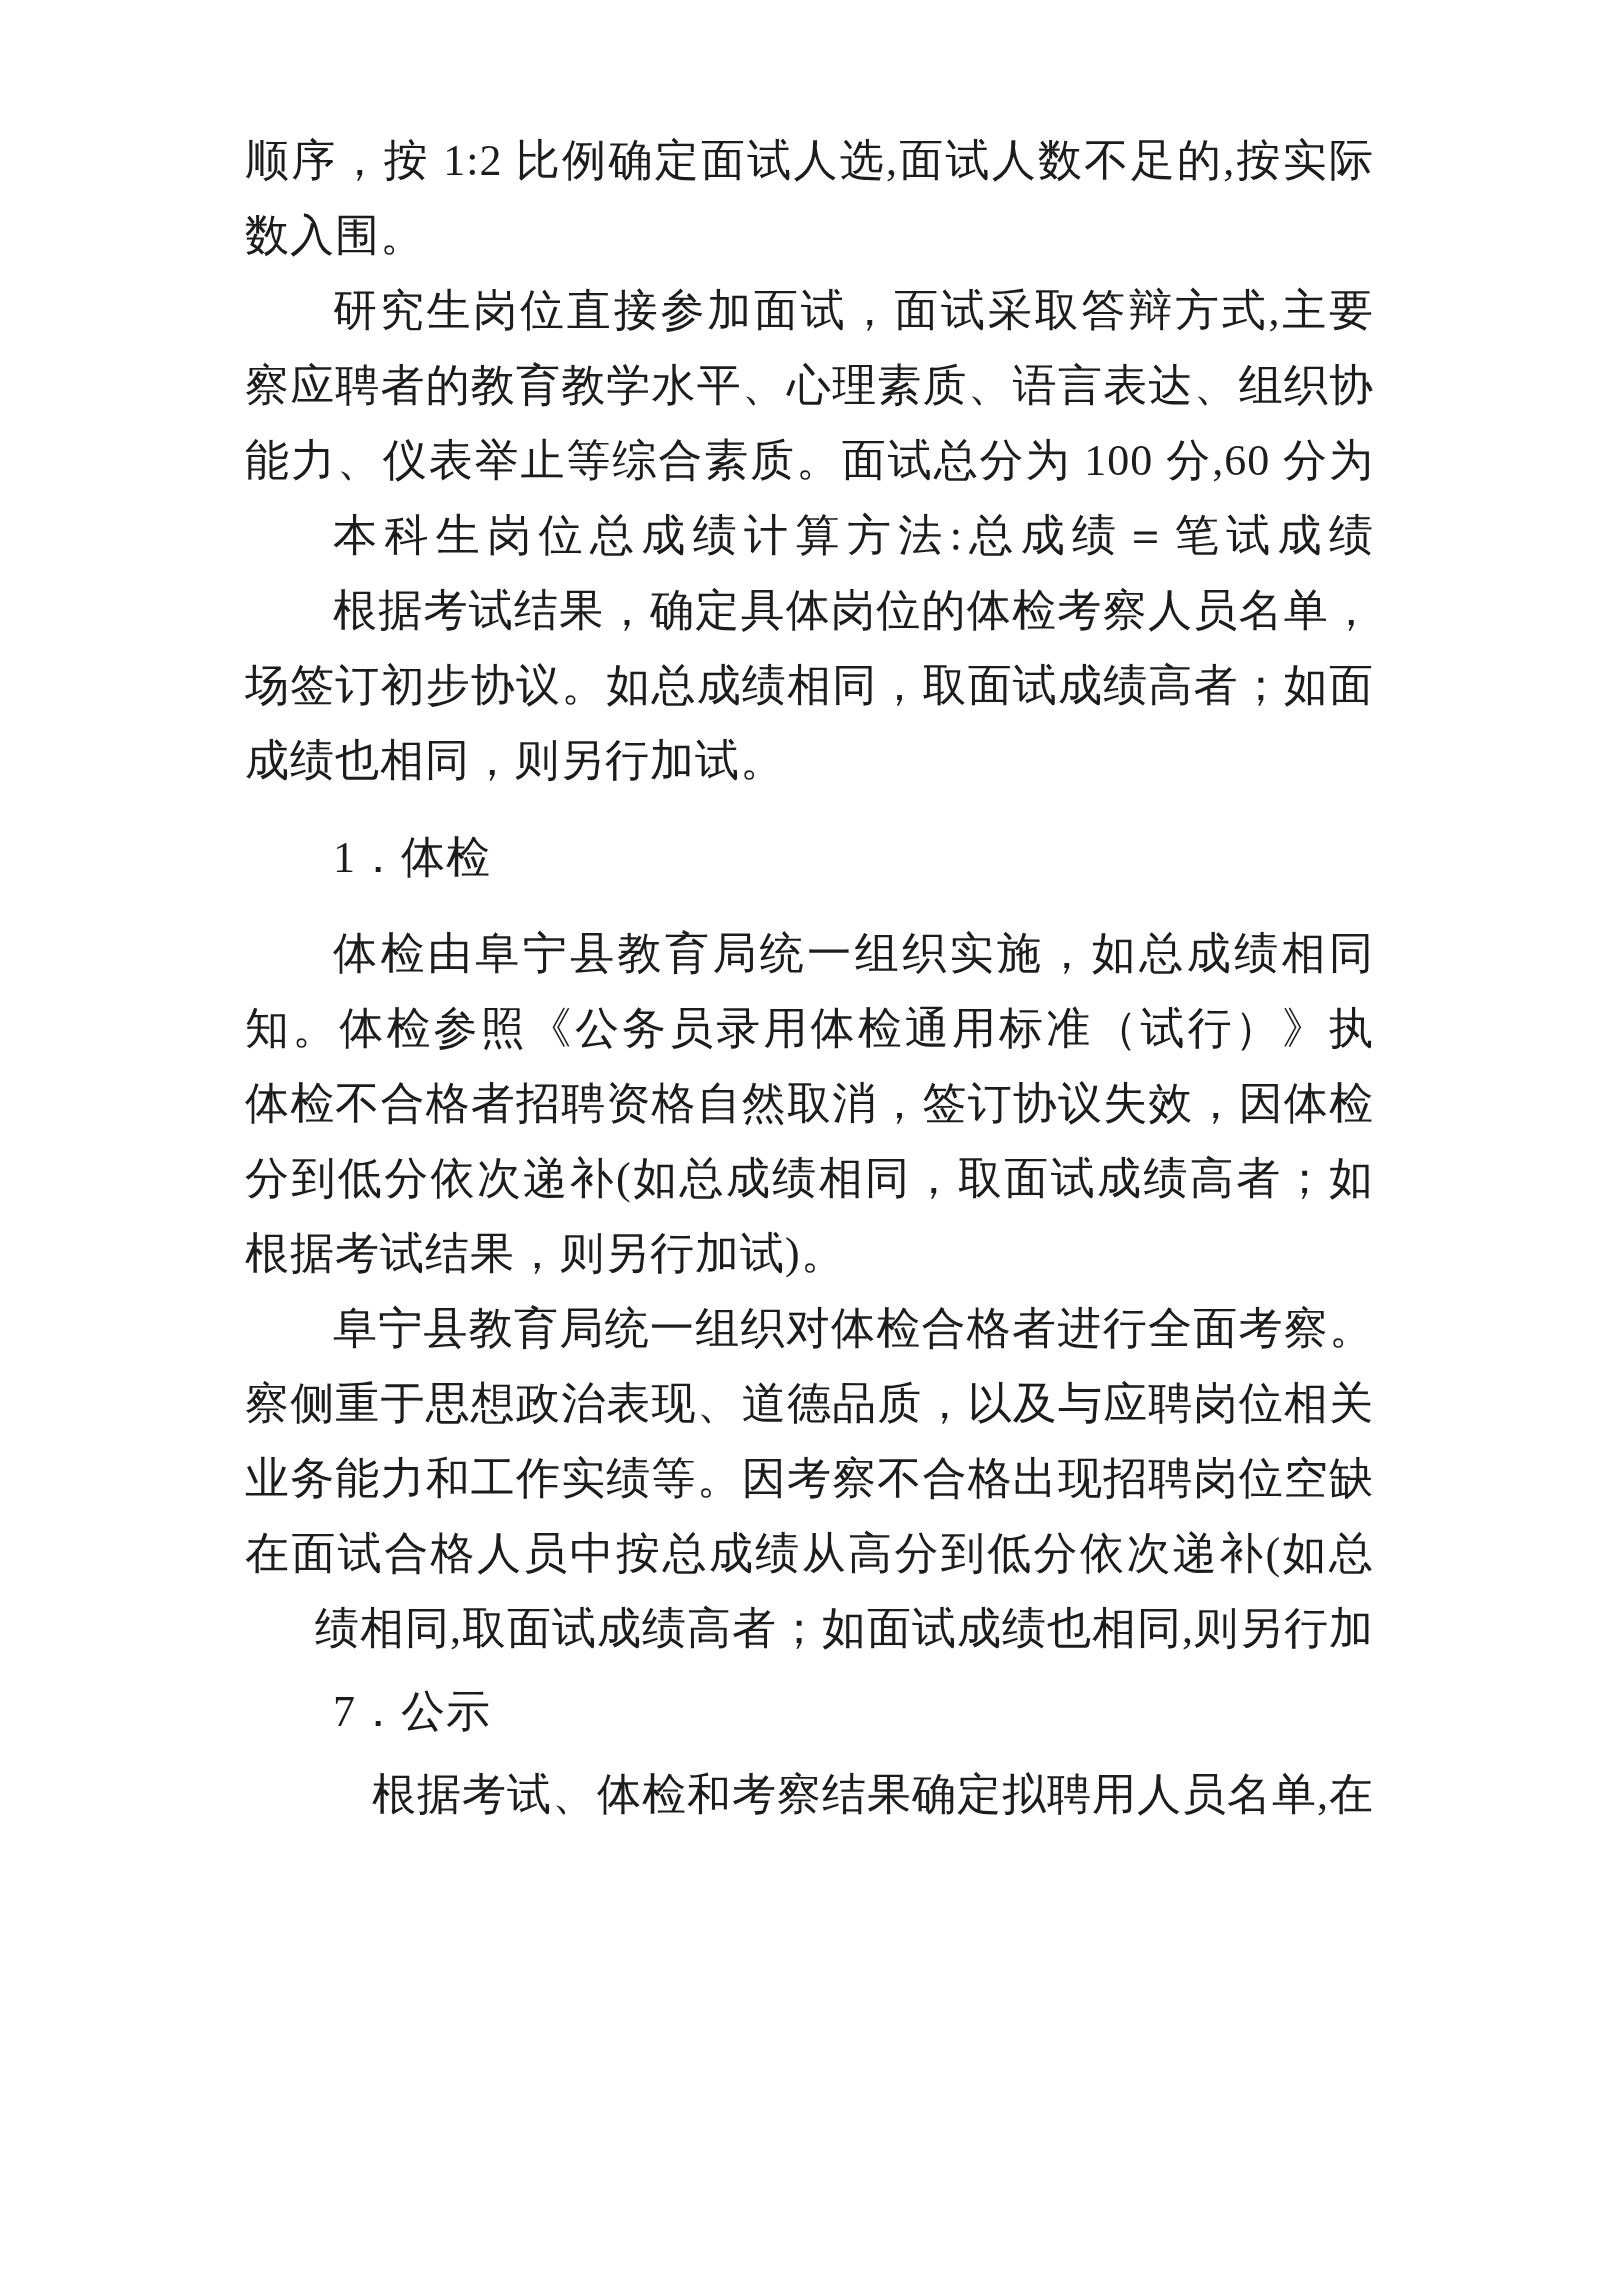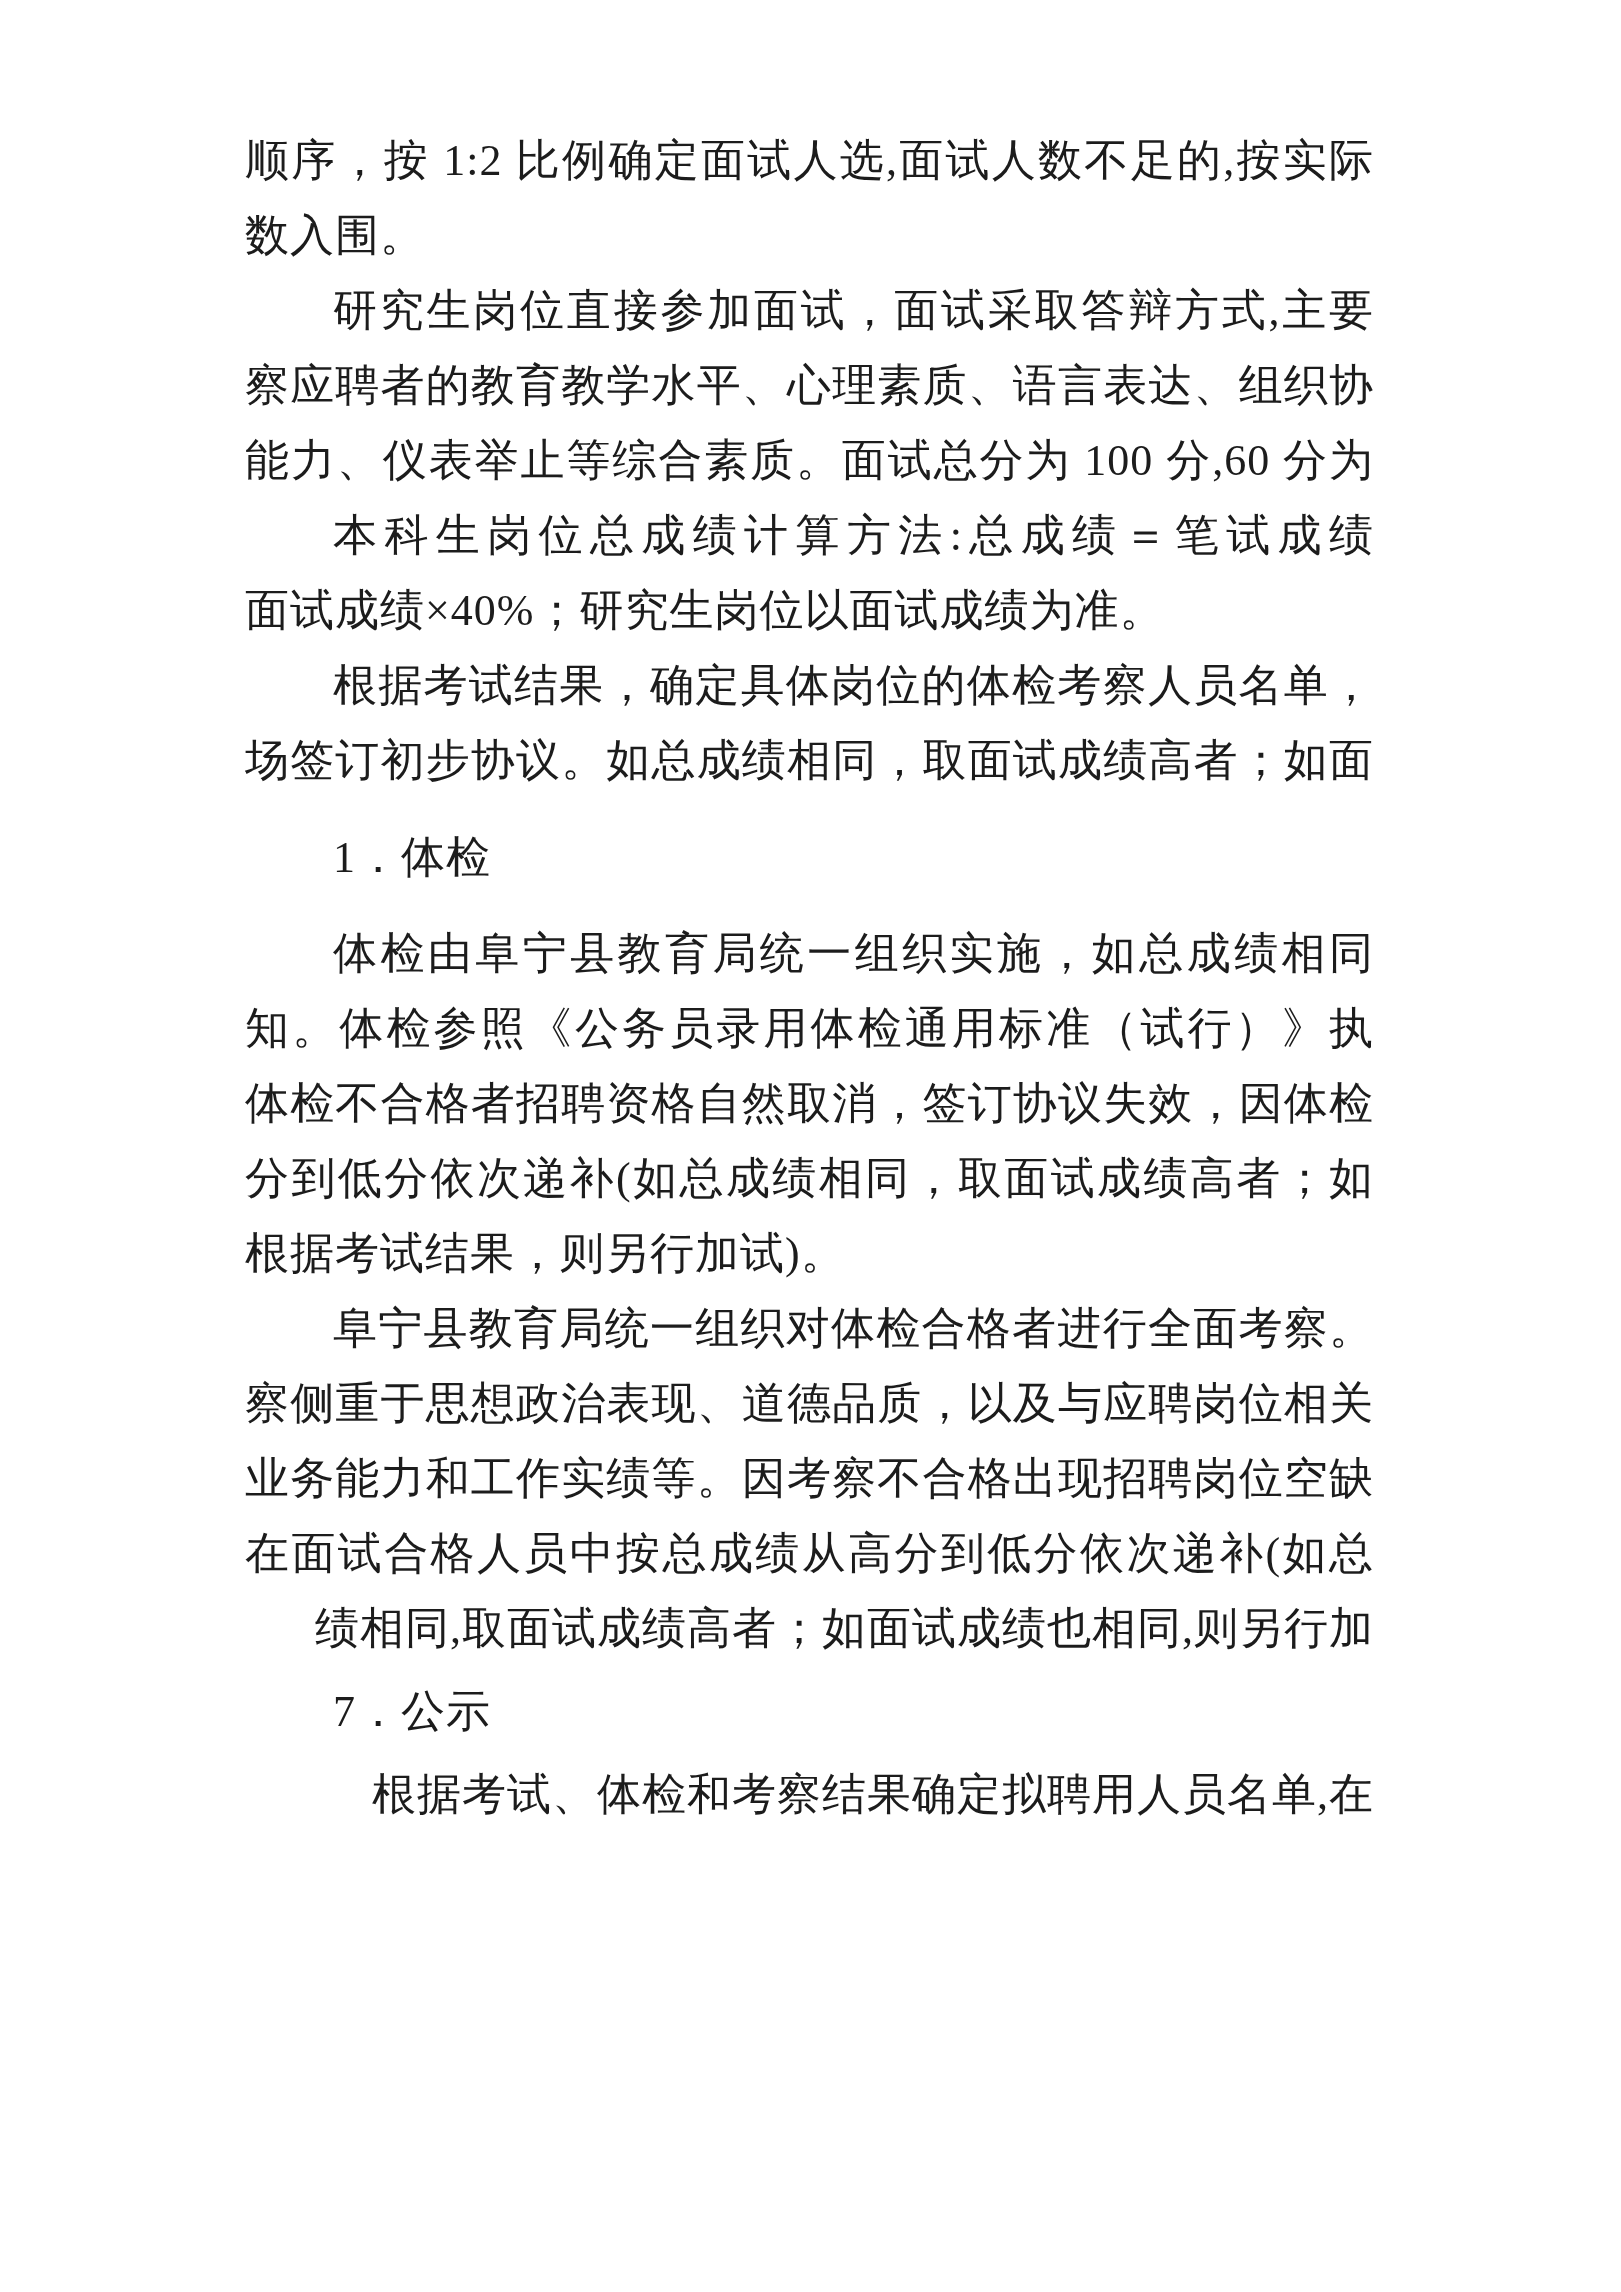--- a/index.html
+++ b/index.html
@@ -53,25 +53,25 @@
         <div class="line">顺序，按 1:2 比例确定面试人选,面试人数不足的,按实际人</div>
         <div class="line end">数入围。</div>
       </div>
       <div class="para" id="p2">
         <div class="line indent">研究生岗位直接参加面试，面试采取答辩方式,主要考</div>
         <div class="line">察应聘者的教育教学水平、心理素质、语言表达、组织协调</div>
         <div class="line">能力、仪表举止等综合素质。面试总分为 100 分,60 分为合</div>
       </div>
       <div class="para" id="p3">
         <div class="line indent">本科生岗位总成绩计算方法:总成绩＝笔试成绩×60%+</div>
-        <div class="line end">面试成绩×40%；研究生岗位以面试成绩为准。</div>
       </div>
       <div class="para" id="p4">
         <div class="line indent">根据考试结果，确定具体岗位的体检考察人员名单，现</div>
         <div class="line">场签订初步协议。如总成绩相同，取面试成绩高者；如面试</div>
+        <div class="line end">成绩也相同，则另行加试。</div>
       </div>
       <div class="para" id="h5">
         <div class="line end indent">1．体检</div>
       </div>
       <div class="para" id="p5">
         <div class="line indent">体检由阜宁县教育局统一组织实施，如总成绩相同</div>
         <div class="line">知。体检参照《公务员录用体检通用标准（试行）》执行，</div>
         <div class="line">体检不合格者招聘资格自然取消，签订协议失效，因体检不</div>
         <div class="line">分到低分依次递补(如总成绩相同，取面试成绩高者；如面</div>
         <div class="line end">根据考试结果，则另行加试)。</div>

